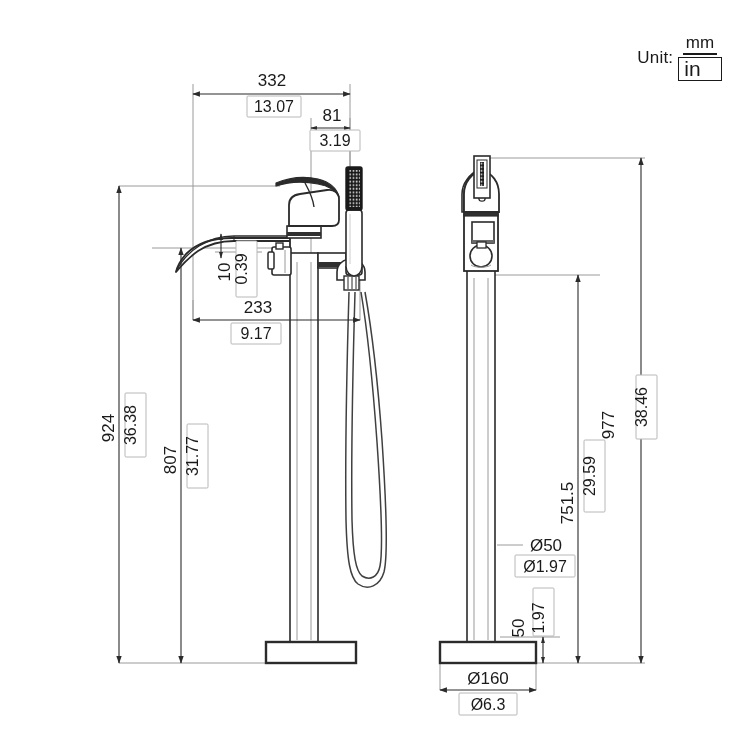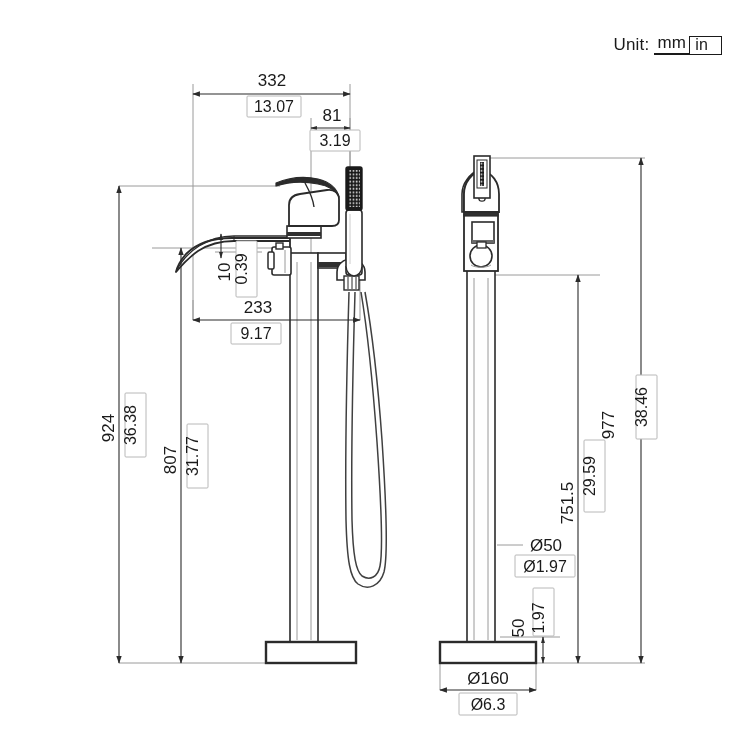--- a/index.html
+++ b/index.html
@@ -21,33 +21,33 @@
   }
   .unit-wrap{
     position:absolute;
     right:28px;top:34px;
     display:flex;align-items:center;
     font-size:17px;
     letter-spacing:0.2px;
   }
   .unit-label{margin-right:5px;}
   .unit-frac{
-    display:flex;flex-direction:row;align-items:center;
+    display:flex;flex-direction:column;align-items:center;
     line-height:1.0;
   }
   .unit-num{
     padding:0 3px 2px 3px;
     border-bottom:2px solid #1a1a1a;
     font-size:17px;
   }
   .unit-den{
     margin-top:2px;
-    padding:0px 13px 1px 5px;
+    padding:0px 20px 1px 5px;
     border:1.5px solid #1a1a1a;
-    font-size:16px;
+    font-size:21px;
   }
 </style>
 </head>
 <body>
 
 <div id="sheet">
 
   <svg width="750" height="750" viewBox="0 0 750 750">
 
     <defs>

